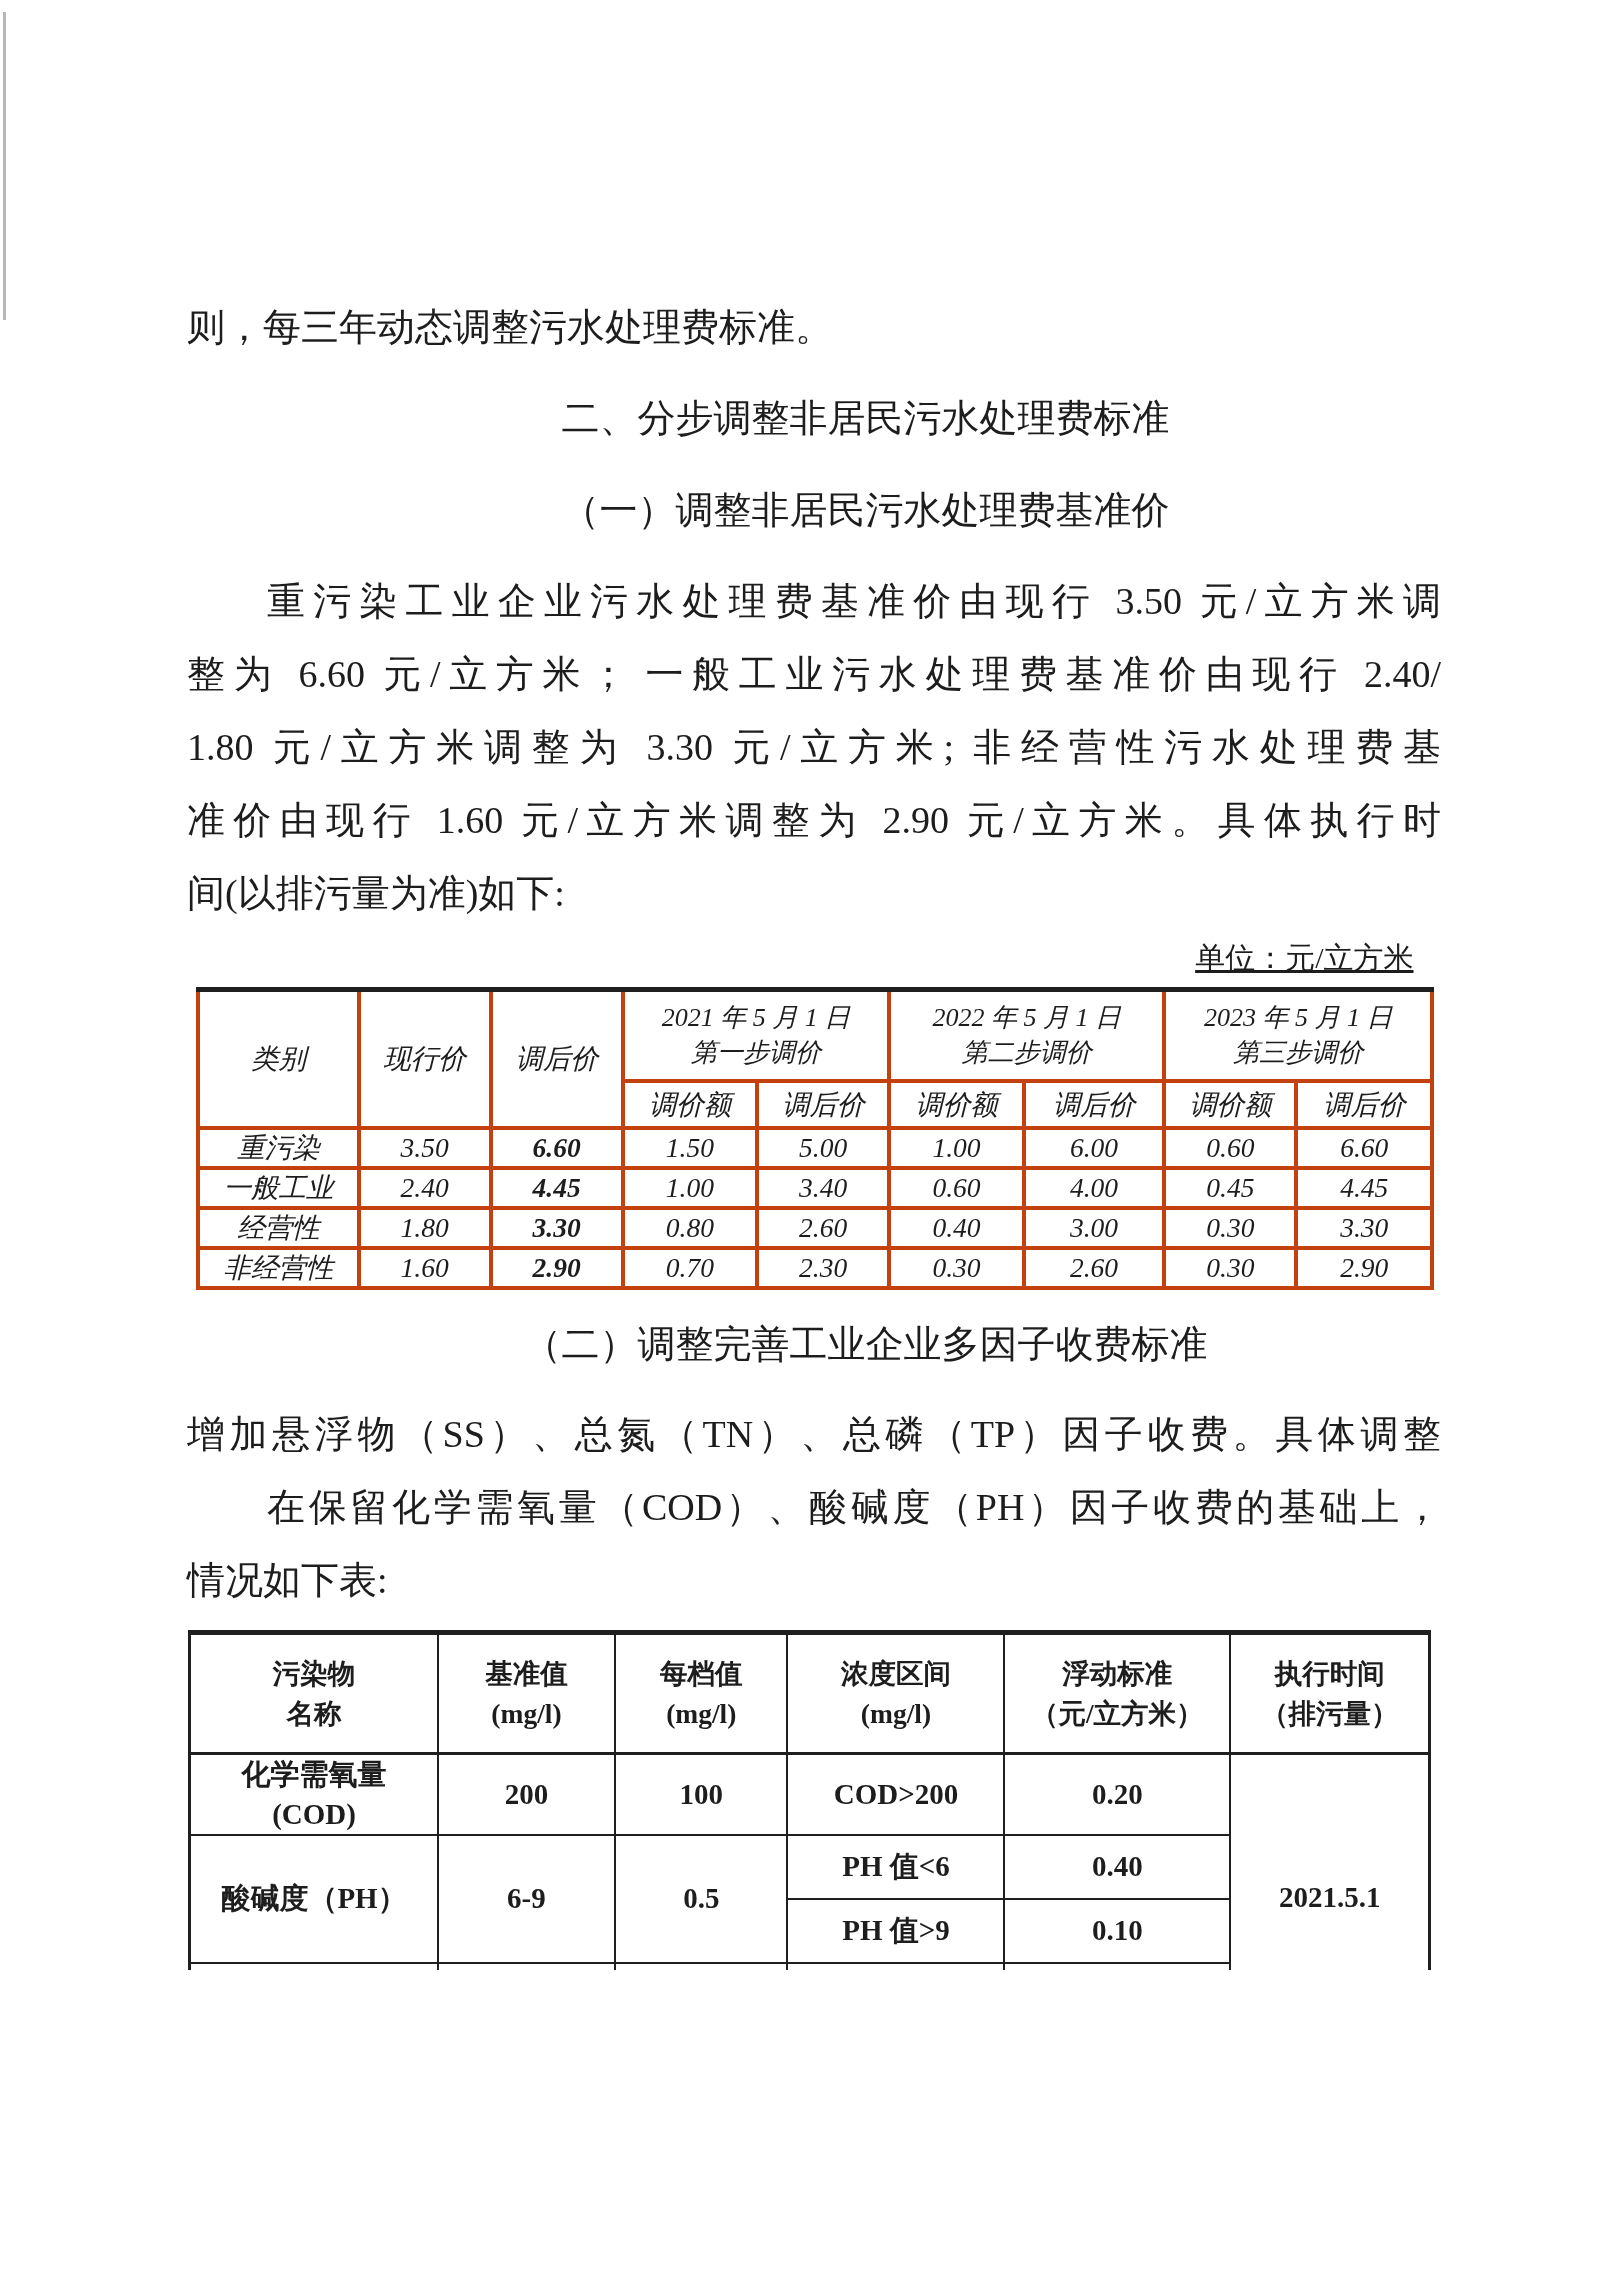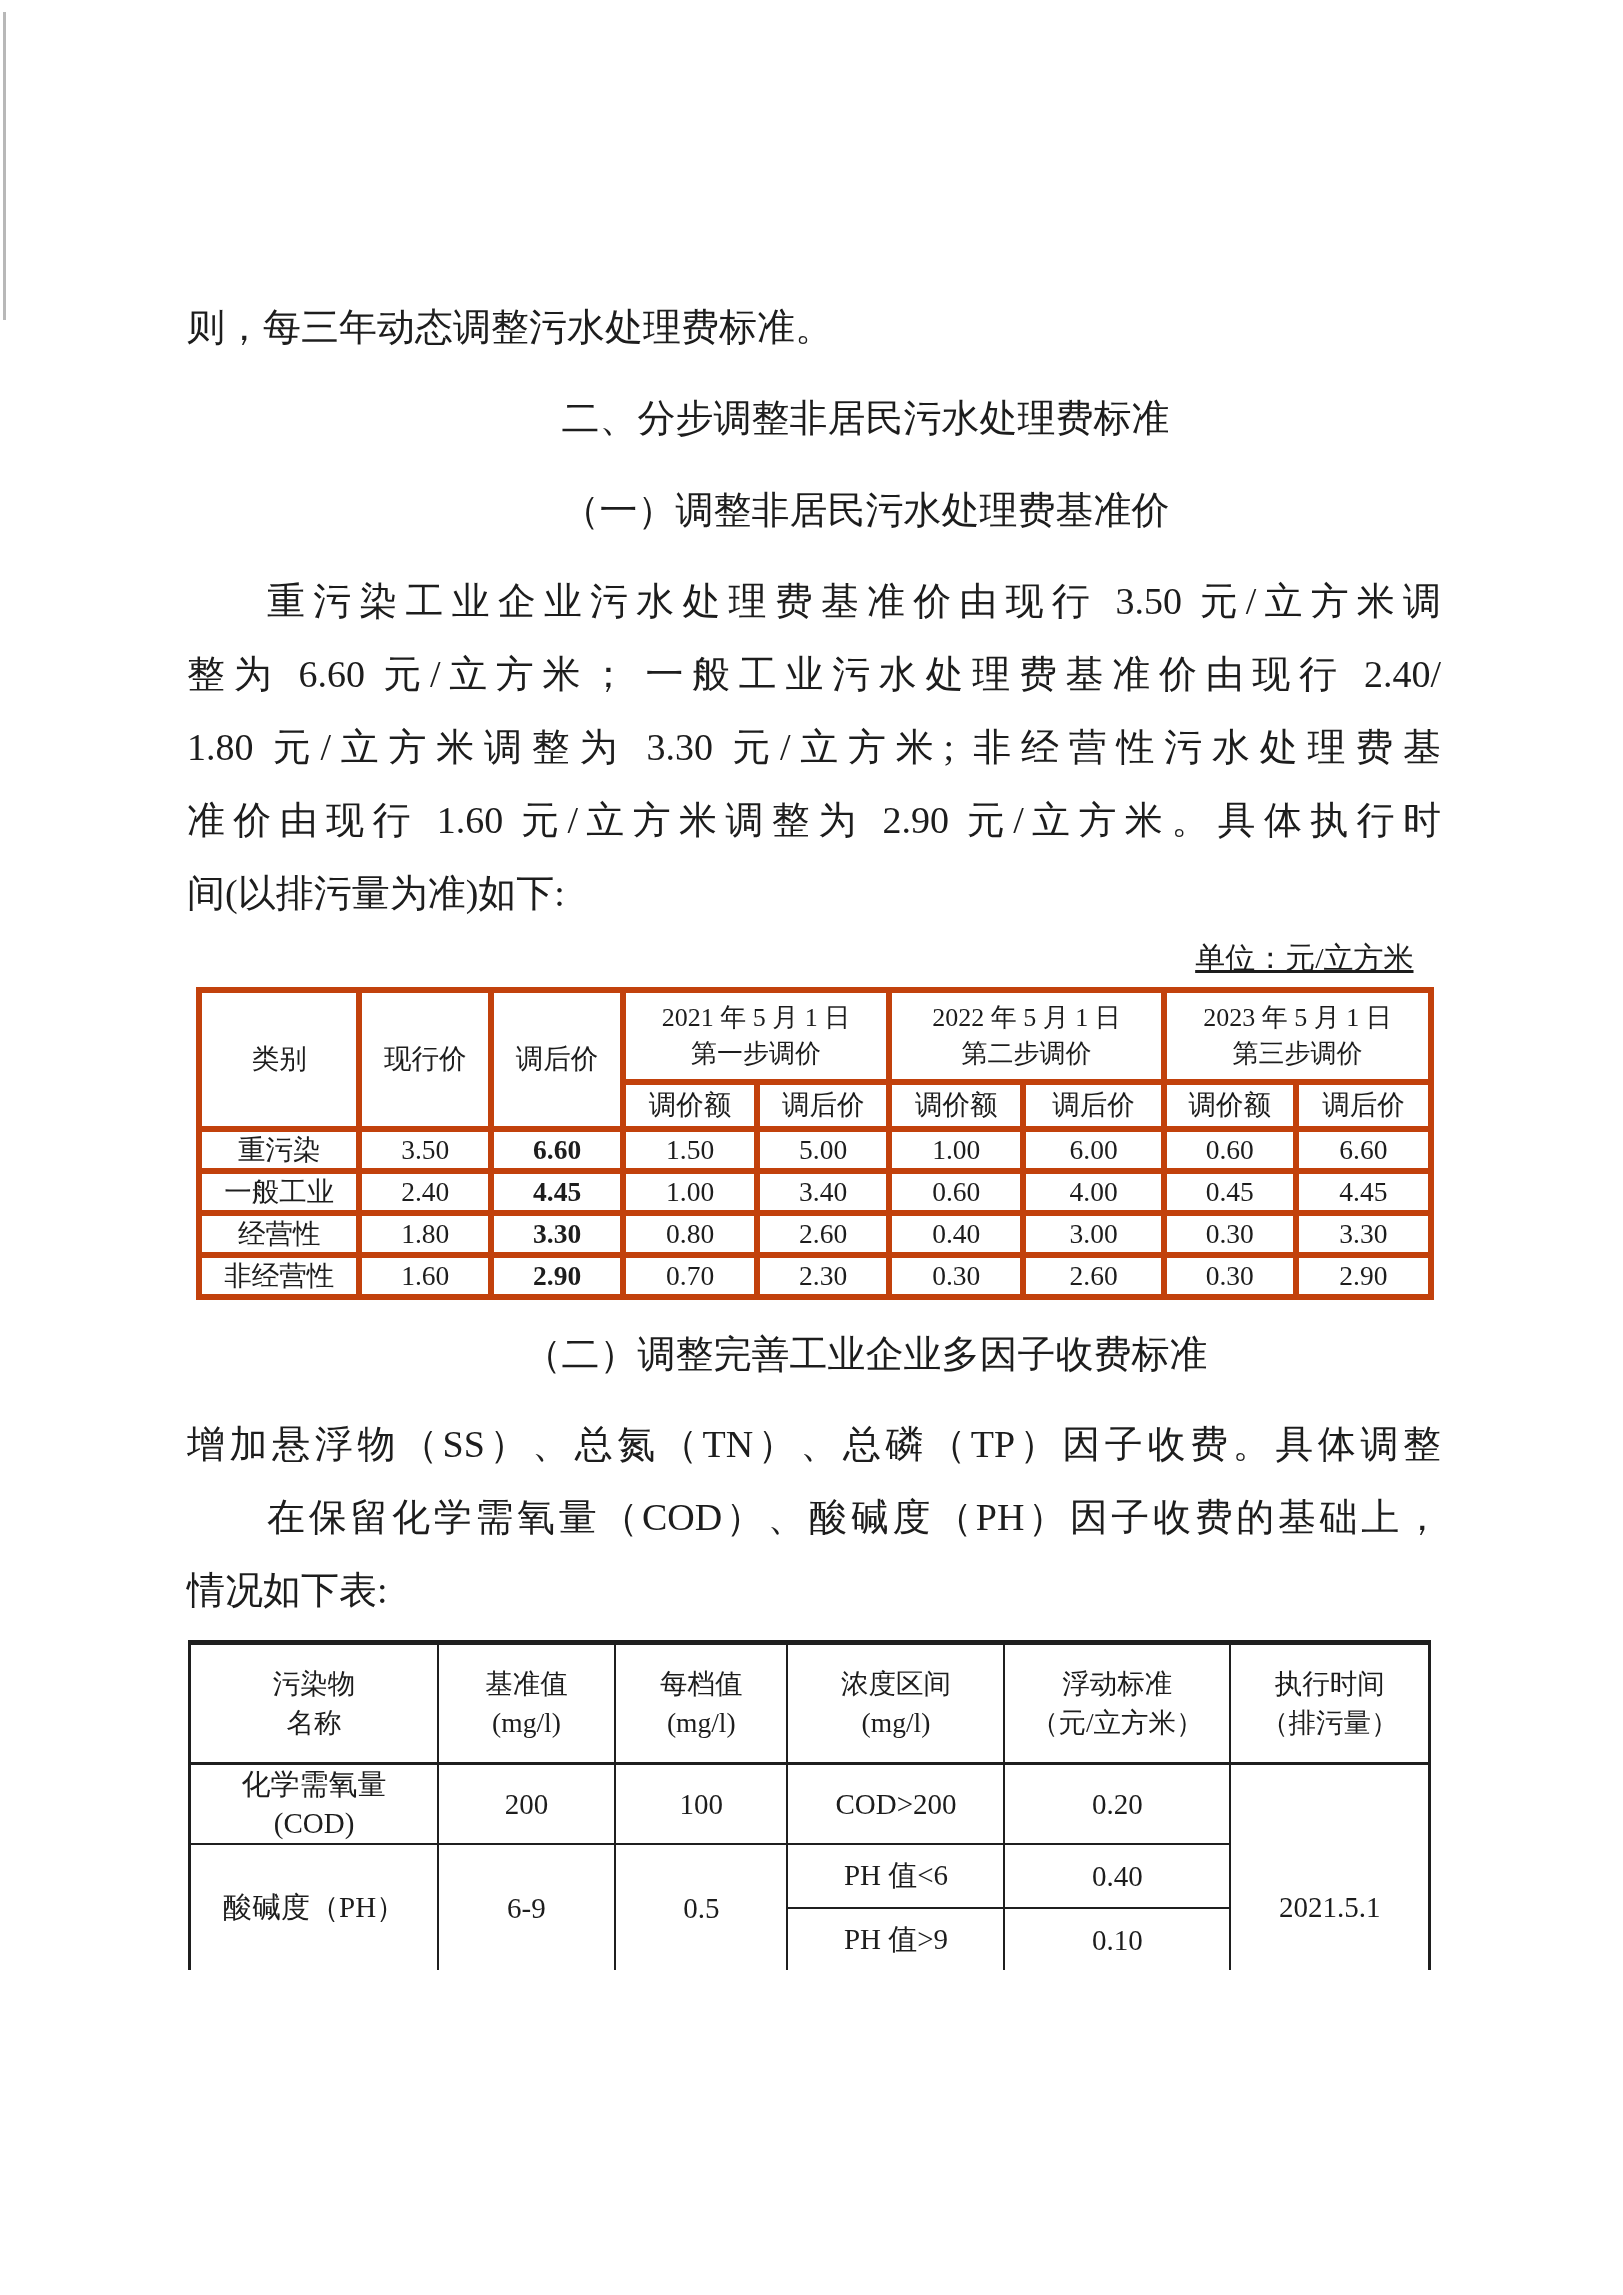--- a/index.html
+++ b/index.html
@@ -24,34 +24,34 @@
   .heading{margin-top:18.3px;text-align:center;}
   .para{margin-top:18.3px;}
   .para2{margin-top:17px;}
   .unit-label{
     margin-top:9.2px;text-align:right;padding-right:27.5px;
     font-size:30px;line-height:37px;text-decoration:underline;
   }
   table{border-collapse:collapse;table-layout:fixed;}
   .t1{width:1238px;margin-left:9.2px;margin-top:10.5px;border:3.9px solid #1f1f1f;border-top-width:5.2px;}
   .t1 th,.t1 td{
-    border:6px solid #c2410c;font-weight:normal;
+    border:4px solid #c2410c;font-weight:normal;
     text-align:center;vertical-align:middle;
-    font-size:27.5px;padding:0;overflow:hidden;
+    font-size:27.5px;padding:0;overflow:hidden;font-style:italic;
   }
   .t1 thead tr.gr{height:92px;}
   .t1 thead tr.sr{height:47px;}
   .t1 thead tr.sr th{border-bottom-width:3.9px;}
   .t1 .ghead{font-size:26px;line-height:1.35;}
   .t1 tbody tr{height:37px;}
   .t1 td.bold{font-weight:bold;}
   .t1 .gsep{border-left-width:3.3px;}
   .t2{width:1243px;margin-left:1.3px;margin-top:13px;border:3.9px solid #1f1f1f;border-top-width:5.2px;}
   .t2 th,.t2 td{
-    border:2px solid #1f1f1f;font-weight:normal;
+    border:2px solid #1f1f1f;font-weight:bold;
     text-align:center;vertical-align:middle;
     font-size:29px;padding:0;overflow:hidden;
   }
   .t2 thead tr{height:121px;}
   .t2 thead th{border-bottom-width:3.9px;}
   .t2 .hl{font-size:27.5px;line-height:1.45;}
   .t2 tr.r-cod{height:79px;}
   .t2 tr.r-ph1{height:64px;}
   .t2 tr.r-ph2{height:64px;}
   .t2 tr.r-ss{height:79px;}

